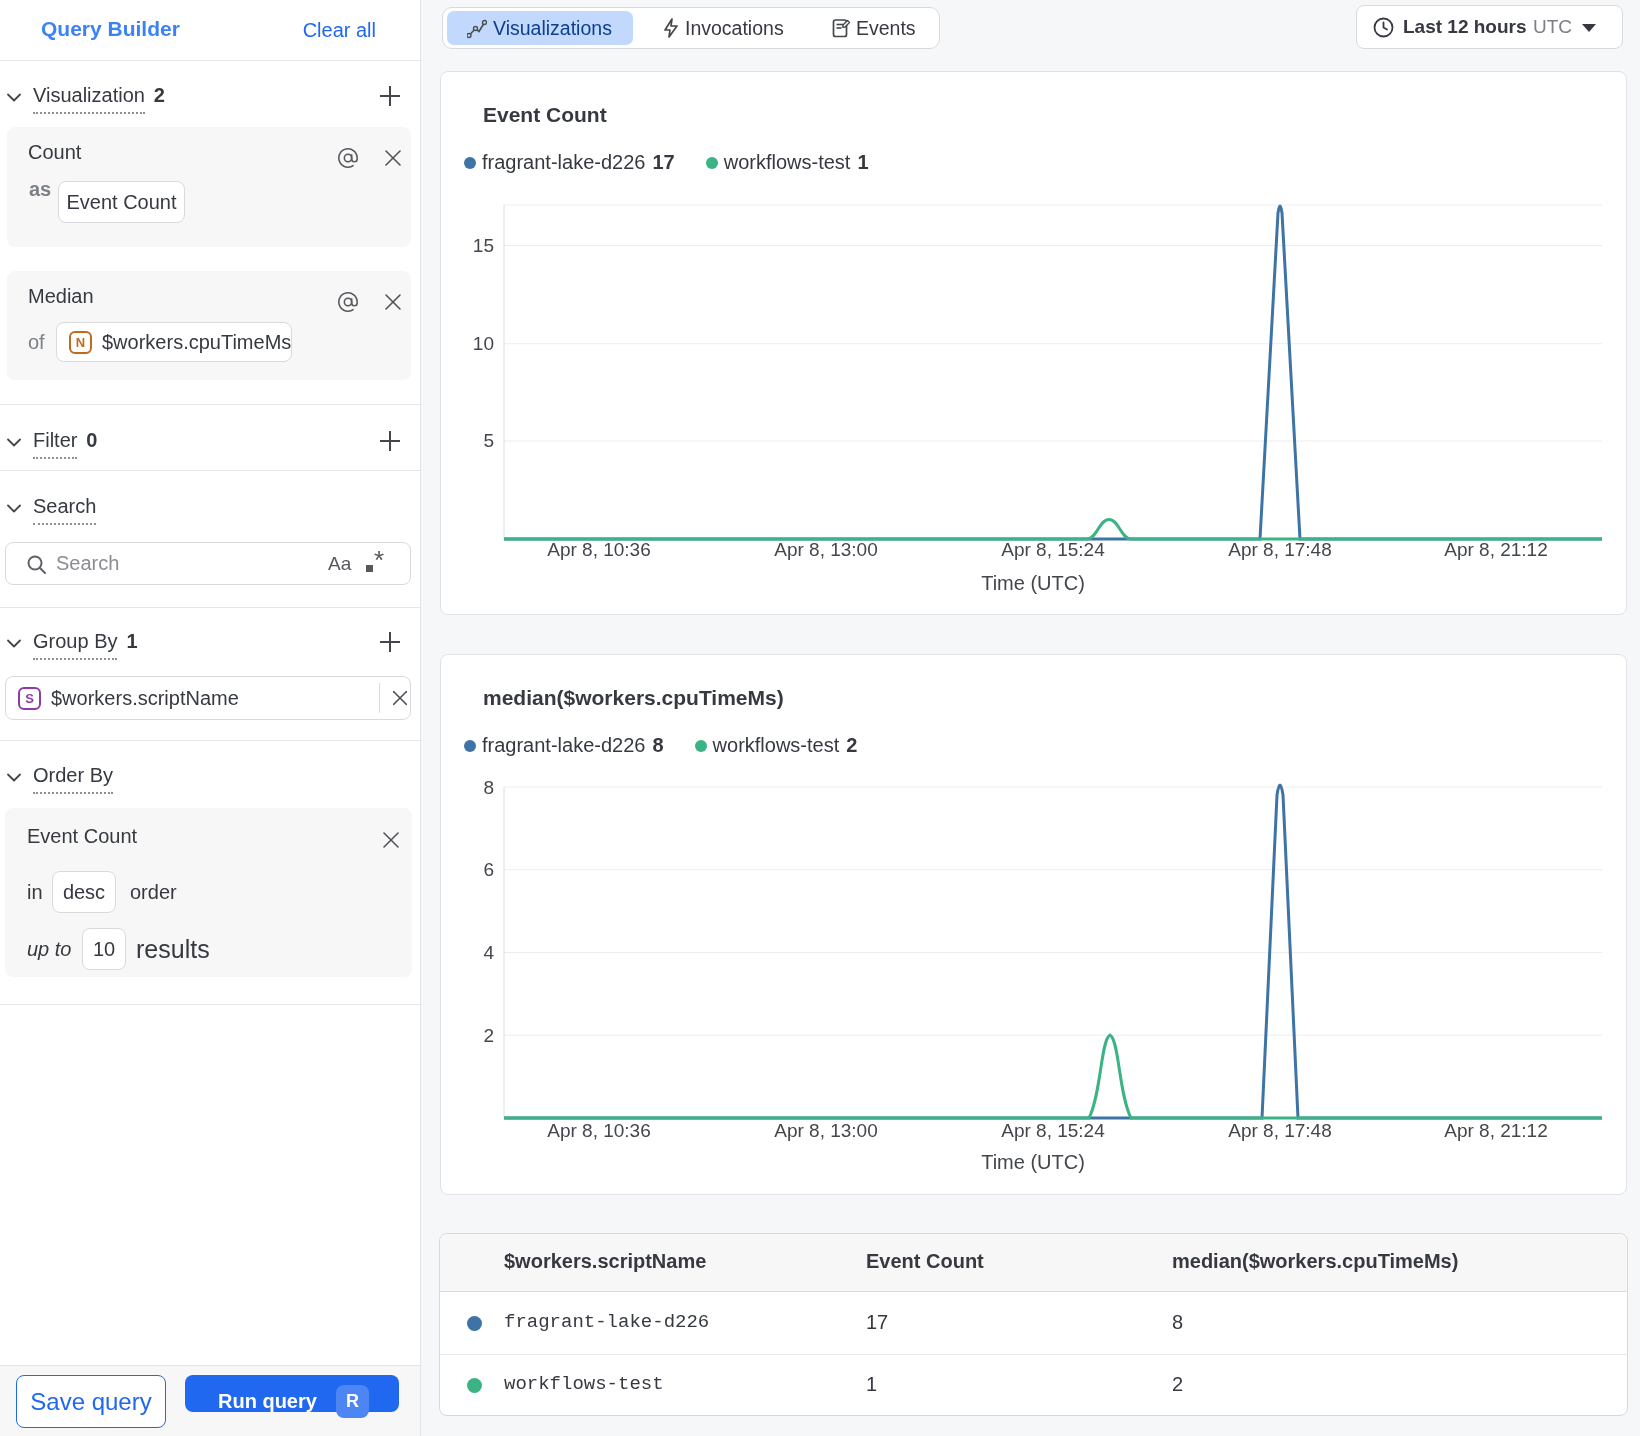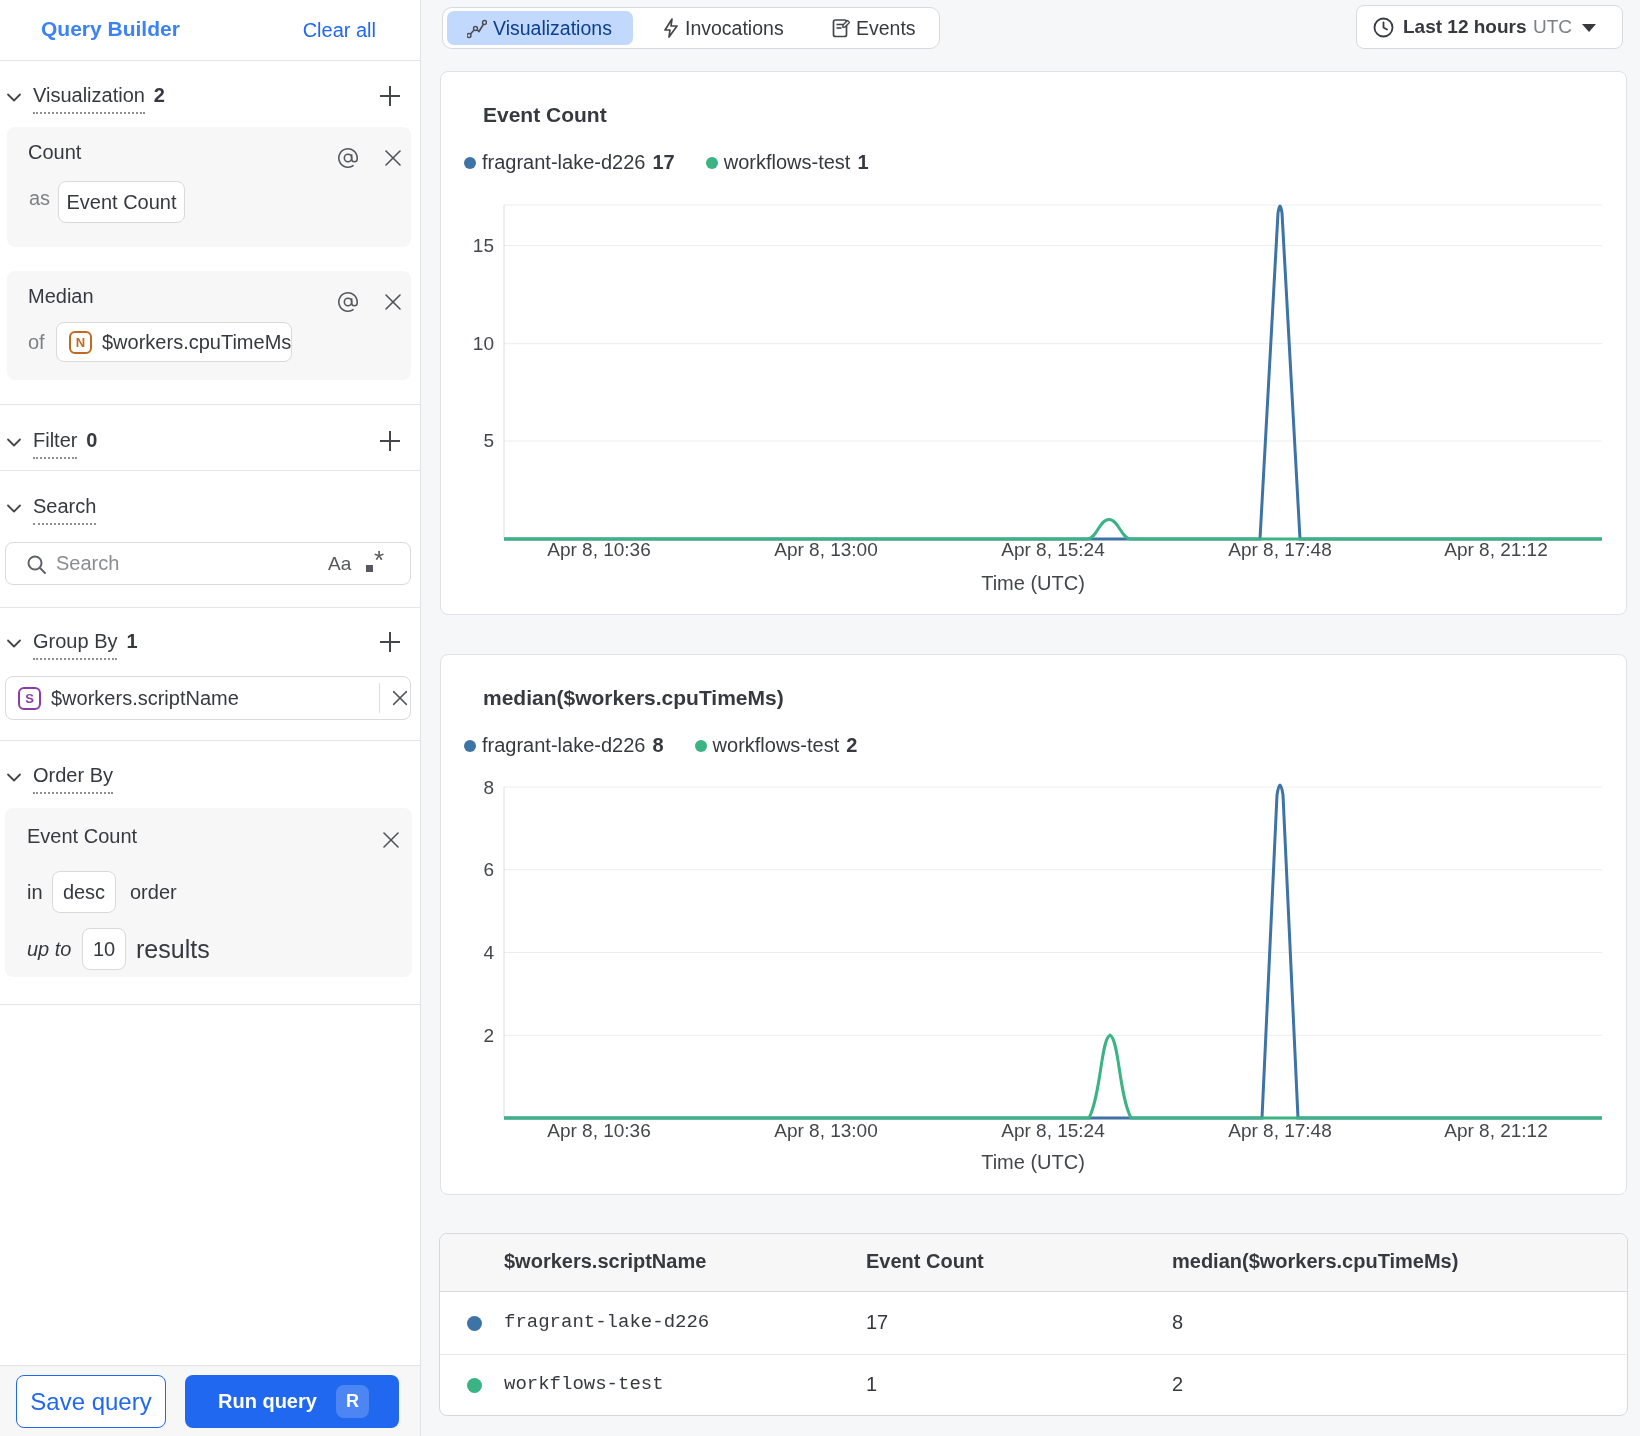--- a/index.html
+++ b/index.html
@@ -59,21 +59,21 @@
     <div class="card" style="top:127px; height:120px;">
       <div class="abs" style="left:21px; top:14px;"><span class="card-title">Count</span></div>
       <svg class="abs" style="left:330px; top:20px;" width="22" height="22" viewBox="0 0 24 24" fill="none" stroke="#55585c" stroke-width="1.7">
           <circle cx="12" cy="12" r="4"></circle>
           <path d="M16 8v5a3 3 0 0 0 6 0v-1a10 10 0 1 0-3.92 7.94"></path>
         </svg>
       <svg class="xic abs" style="left:375px; top:20px;" width="22" height="22" viewBox="0 0 22 22">
           <line x1="4" y1="4" x2="18" y2="18"></line>
           <line x1="18" y1="4" x2="4" y2="18"></line>
         </svg>
-      <div class="abs gray" style="left:22px; top:50px; font-size:20px; line-height:42px;">as</div>
+      <div class="abs gray" style="left:22px; top:41px; font-size:20px; line-height:42px;font-weight:bold;">as</div>
       <div class="wbox abs" style="left:51px; top:54px; width:127px; height:42px;">Event Count</div>
     </div>
 
     <div class="card" style="top:271px; height:109px;">
       <div class="abs" style="left:21px; top:14px;"><span class="card-title">Median</span></div>
       <svg class="abs" style="left:330px; top:20px;" width="22" height="22" viewBox="0 0 24 24" fill="none" stroke="#55585c" stroke-width="1.7">
           <circle cx="12" cy="12" r="4"></circle>
           <path d="M16 8v5a3 3 0 0 0 6 0v-1a10 10 0 1 0-3.92 7.94"></path>
         </svg>
       <svg class="xic abs" style="left:375px; top:20px;" width="22" height="22" viewBox="0 0 22 22">
@@ -150,21 +150,21 @@
       <div class="wbox abs" style="left:47px; top:63px; width:64px; height:42px;">desc</div>
       <div class="abs" style="left:125px; top:63px; font-size:20px; line-height:42px; color:#36393f;">order</div>
       <div class="abs" style="left:22px; top:120px; font-size:20px; line-height:42px; color:#36393f;font-style:italic;">up to</div>
       <div class="wbox abs" style="left:77px; top:120px; width:44px; height:42px;">10</div>
       <div class="abs" style="left:131px; top:120px; font-size:25px; line-height:42px; color:#36393f;">results</div>
     </div>
     <div class="hdiv" style="top:1004px;"></div>
 
     <div class="abs" style="left:0; top:1365px; width:420px; height:71px; background:#f7f7f8; border-top:1px solid #e2e3e7;">
       <div class="abs" style="left:16px; top:9px; width:150px; height:53px; background:#fff; border:1px solid #2068ef; border-radius:8px; font-size:24px; color:#2068ef; display:flex; align-items:center; justify-content:center;">Save query</div>
-      <div class="abs" style="left:185px; top:9px; width:214px; height:53px; background:#2068ef; border-radius:8px;">
+      <div class="abs" style="left:185px; top:9px; width:214px; height:37px; background:#2068ef; border-radius:8px;">
         <span style="position:absolute; left:33px; top:0; line-height:53px; font-size:20px; font-weight:600; color:#fff;">Run query</span>
         <span style="position:absolute; left:151px; top:10px; width:33px; height:33px; background:#4d86f3; border-radius:8px; color:#fff; font-size:18px; font-weight:600; text-align:center; line-height:33px;">R</span>
       </div>
     </div>
   </div>
   <div id="main">
 
     <div class="tabbar">
       <div class="tabsel"></div>
       <svg class="abs" style="left:24px; top:11px;" width="20" height="20" viewBox="0 0 20 20">

